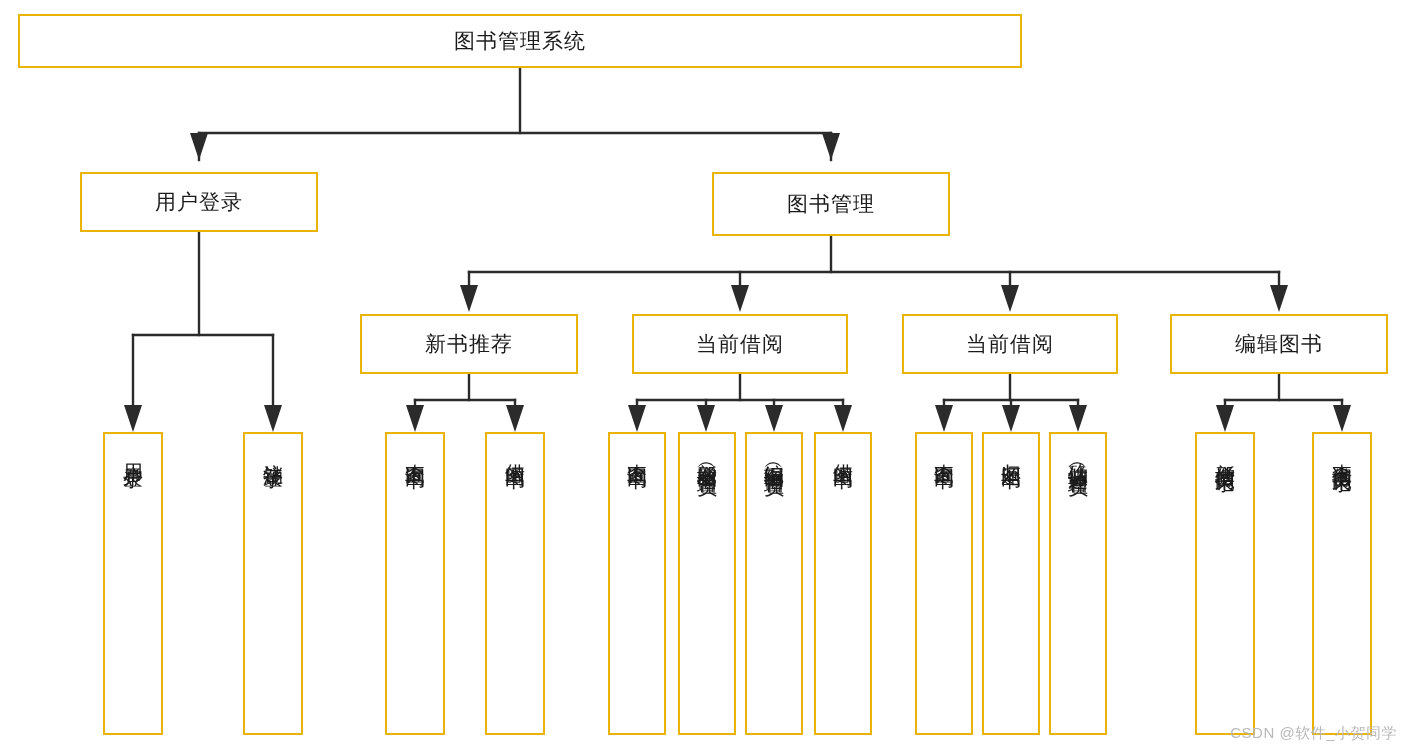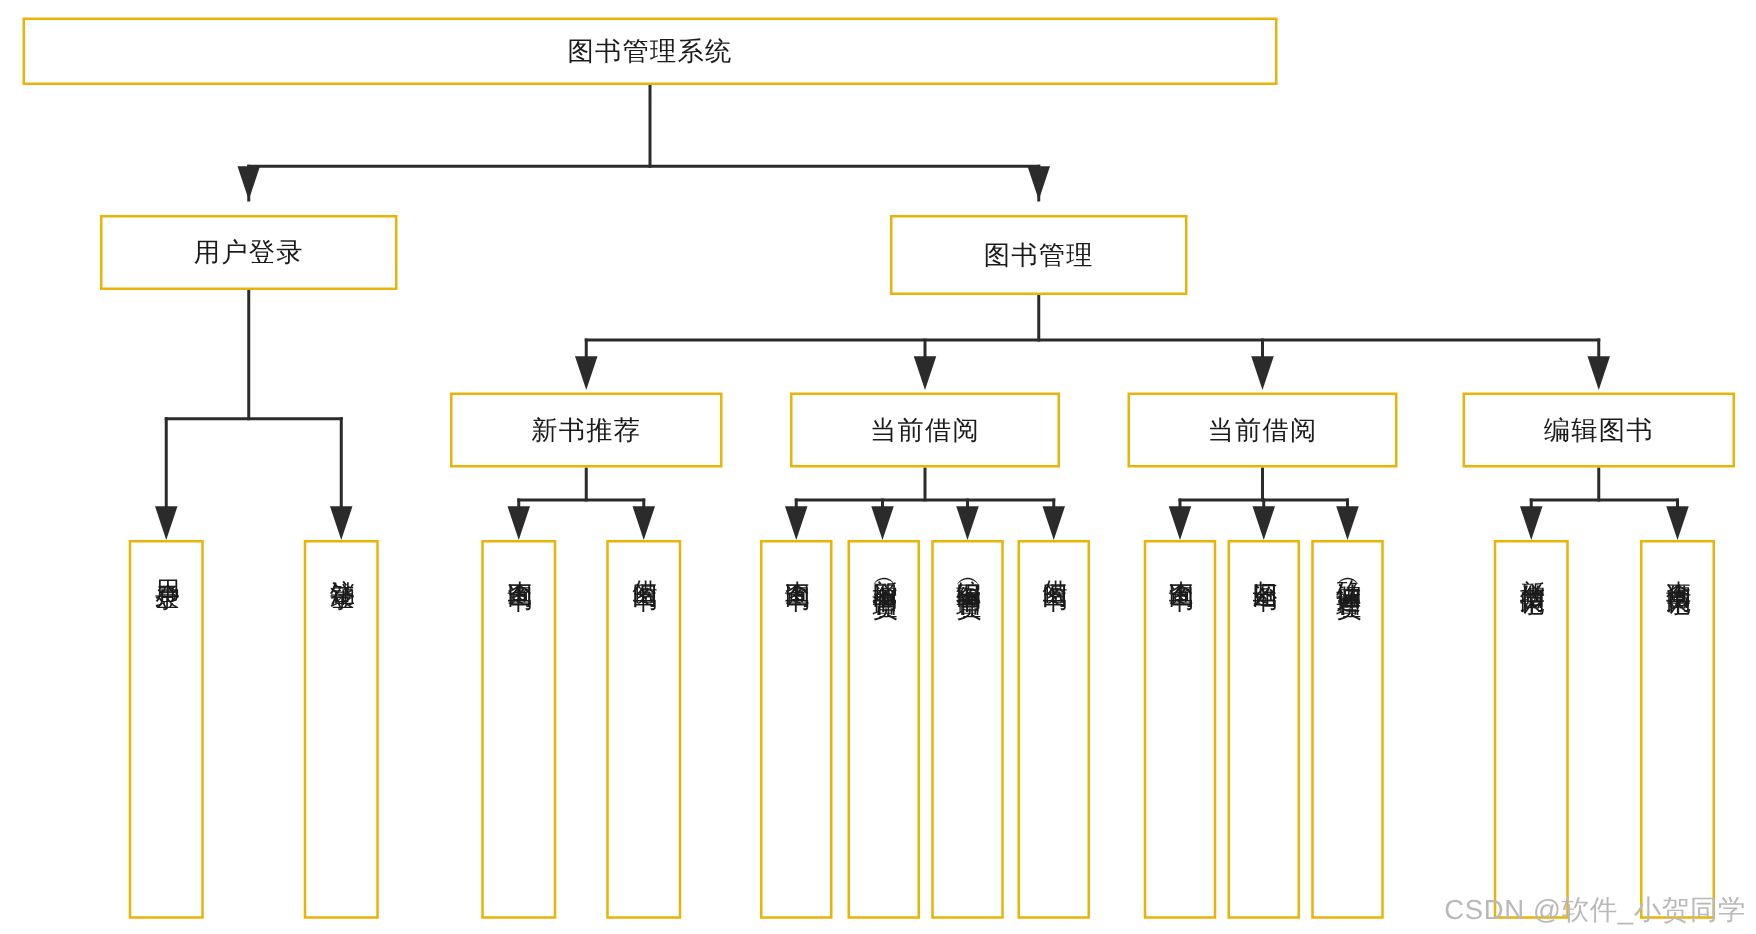--- a/index.html
+++ b/index.html
@@ -53,21 +53,21 @@
     white-space: nowrap;
     text-align: left;
   }
   .htext {
     white-space: nowrap;
   }
   .watermark {
     position: absolute;
     right: 8px;
     bottom: 4px;
-    font-size: 22px;
+    font-size: 15px;
     color: #b9b9b9;
     letter-spacing: 0.5px;
     white-space: nowrap;
   }
 </style>
 </head>
 <body>
 
 <div id="canvas">
 

